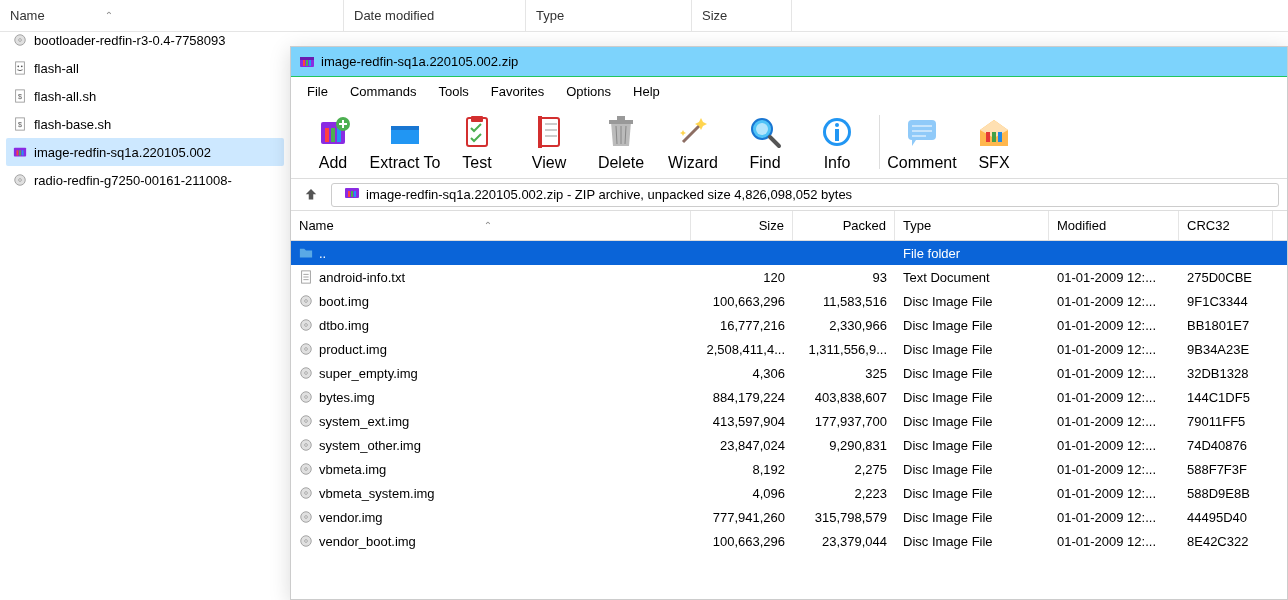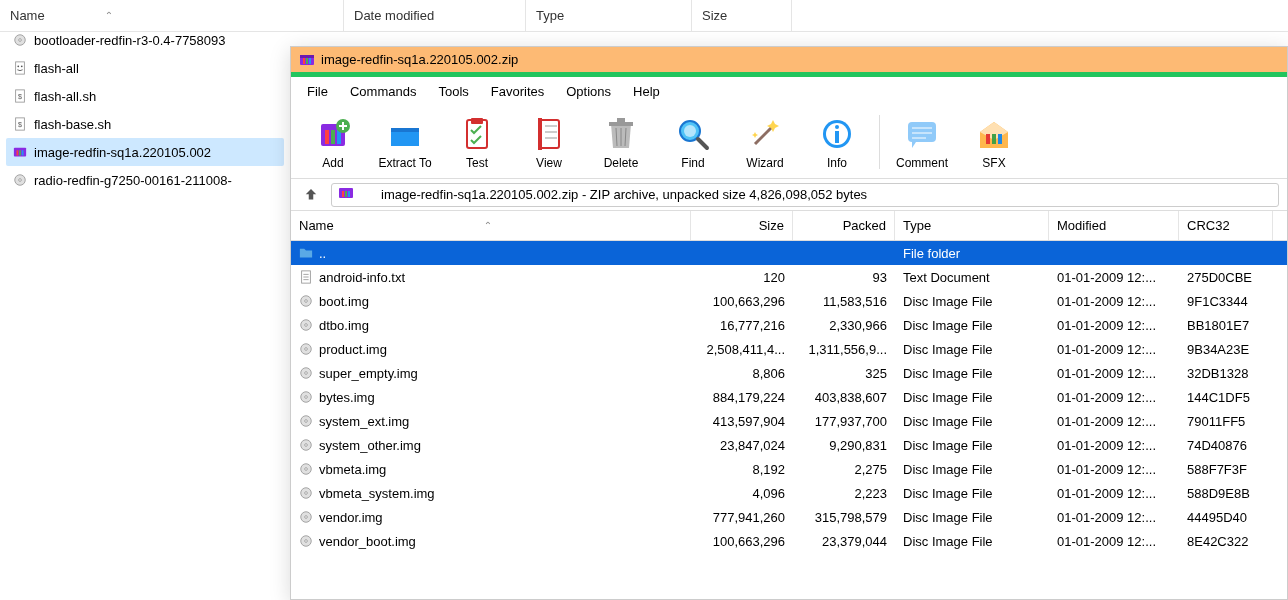--- a/index.html
+++ b/index.html
@@ -11,33 +11,33 @@
   .explorer-header .sort-arrow { color: #888; font-size: 10px; margin-left: 60px; }
   
   
   .left-pane { position: absolute; left: 0; top: 18px; width: 290px; padding: 8px 6px; }
   .file-row { display: flex; align-items: center; height: 28px; padding: 0 6px; border-radius: 2px; }
   .file-row.selected { background: #cde8ff; }
   .file-icon { width: 16px; height: 16px; margin-right: 6px; display:inline-flex; align-items:center; justify-content:center; }
   
   
   .winrar { position: absolute; left: 290px; top: 46px; right: 0; bottom: 0; border: 1px solid #ccc; background: #fff; box-shadow: 0 4px 20px rgba(0,0,0,0.15); }
-  .titlebar { height: 30px; display: flex; align-items: center; padding: 0 8px; border-bottom: 5px solid #22c55e; background:#fdba74; }
+  .titlebar { height: 30px; display: flex; align-items: center; padding: 0 8px; border-bottom: 1px solid #22c55e; background:#7dd3fc; }
   .titlebar .winrar-icon { width:16px; height:16px; margin-right:6px; }
   .menubar { height: 28px; display: flex; align-items: center; padding: 0 6px; gap: 2px; text-align: center; }
   .menu-item { padding: 3px 10px; border-radius:3px; }
   .toolbar { height: 74px; display: flex; align-items: center; padding: 2px 6px; border-bottom: 1px solid #ddd; }
   .tool-btn { display: flex; flex-direction: column; align-items: center; width: 72px; height: 70px; justify-content:center; cursor:pointer; }
   .tool-btn .ticon { width: 40px; height: 40px; display:flex; align-items:center; justify-content:center; }
-  .tool-btn .tlabel { font-size: 12px; margin-top:2px; }
+  .tool-btn .tlabel { font-size: 16px; margin-top:2px; }
   .tool-sep { width:1px; height:54px; background:#ddd; margin:0 6px; }
   
   .pathbar { height: 32px; display: flex; align-items: center; padding: 0 8px; border-bottom: 1px solid #ddd; }
   .up-btn { width:24px; height:24px; display:flex; align-items:center; justify-content:center; color:#555; }
-  .path-field { flex:1; height:24px; border:1px solid #ccc; border-radius:3px; margin-left:8px; display:flex; align-items:center; padding:0 6px; background:#fff;gap:21px; }
+  .path-field { flex:1; height:24px; border:1px solid #ccc; border-radius:3px; margin-left:8px; display:flex; align-items:center; padding:0 12px; background:#fff; }
   .path-field .winrar-icon { margin-right:6px; }
   
   .list-header { height: 30px; display: flex; border-bottom: 1px solid #ddd; }
   .list-header .lcol { padding: 5px 8px; border-right:1px solid #e5e5e5; display:flex; align-items:center; }
   .list-header .sort-caret { color:#888; font-size:10px; margin-left:auto; }
   .list-body { }
   .list-row { height: 24px; display:flex; align-items:center; }
   .list-row.selected { background:#0a64d8; color:#fff; }
   .cell { padding: 0 8px; overflow:hidden; white-space:nowrap; text-overflow:ellipsis; }
   .cell.icon-cell { display:flex; align-items:center; }
@@ -214,36 +214,36 @@
             <line x1="15" y1="14" x2="16" y2="32" stroke="#888"></line>
             <line x1="20" y1="14" x2="20" y2="32" stroke="#888"></line>
             <line x1="25" y1="14" x2="24" y2="32" stroke="#888"></line>
           </svg>
         </div>
         <div class="tlabel">Delete</div>
       </div>
       <div class="tool-btn">
         <div class="ticon">
           <svg viewBox="0 0 40 40" width="40" height="40">
+            <line x1="10" y1="30" x2="28" y2="12" stroke="#8d6e63" stroke-width="3"></line>
+            <path d="M28 6l2 4 4 2-4 2-2 4-2-4-4-2 4-2z" fill="#ffd54f"></path>
+            <path d="M10 18l1 2 2 1-2 1-1 2-1-2-2-1 2-1z" fill="#ffd54f"></path>
+          </svg>
+        </div>
+        <div class="tlabel">Wizard</div>
+      </div>
+      <div class="tool-btn">
+        <div class="ticon">
+          <svg viewBox="0 0 40 40" width="40" height="40">
             <circle cx="17" cy="17" r="10" fill="#4fc3f7" stroke="#1976d2" stroke-width="2"></circle>
             <circle cx="17" cy="17" r="6" fill="#b3e5fc"></circle>
             <line x1="25" y1="25" x2="34" y2="34" stroke="#555" stroke-width="4" stroke-linecap="round"></line>
           </svg>
         </div>
         <div class="tlabel">Find</div>
-      </div>
-      <div class="tool-btn">
-        <div class="ticon">
-          <svg viewBox="0 0 40 40" width="40" height="40">
-            <line x1="10" y1="30" x2="28" y2="12" stroke="#8d6e63" stroke-width="3"></line>
-            <path d="M28 6l2 4 4 2-4 2-2 4-2-4-4-2 4-2z" fill="#ffd54f"></path>
-            <path d="M10 18l1 2 2 1-2 1-1 2-1-2-2-1 2-1z" fill="#ffd54f"></path>
-          </svg>
-        </div>
-        <div class="tlabel">Wizard</div>
       </div>
       <div class="tool-btn">
         <div class="ticon">
           <svg viewBox="0 0 40 40" width="40" height="40">
             <circle cx="20" cy="20" r="14" fill="#2196f3"></circle>
             <circle cx="20" cy="20" r="11" fill="#fff"></circle>
             <circle cx="20" cy="13" r="2" fill="#2196f3"></circle>
             <rect x="18" y="17" width="4" height="12" fill="#2196f3"></rect>
           </svg>
         </div>
@@ -399,21 +399,21 @@
       <div class="list-row">
         <div class="cell c-name icon-cell">
           <span class="ficon">
             <svg viewBox="0 0 16 16" width="14" height="14">
               <circle cx="8" cy="8" r="6" fill="#e0e0e0" stroke="#999"></circle>
               <circle cx="8" cy="8" r="1.5" fill="#fff" stroke="#999"></circle>
             </svg>
           </span>
           <span>super_empty.img</span>
         </div>
-        <div class="cell c-size num">8,806</div>
+        <div class="cell c-size num">4,306</div>
         <div class="cell c-packed num">325</div>
         <div class="cell c-type">Disc Image File</div>
         <div class="cell c-mod">01-01-2009 12:...</div>
         <div class="cell c-crc">32DB1328</div>
       </div>
       <div class="list-row">
         <div class="cell c-name icon-cell">
           <span class="ficon">
             <svg viewBox="0 0 16 16" width="14" height="14">
               <circle cx="8" cy="8" r="6" fill="#e0e0e0" stroke="#999"></circle>

